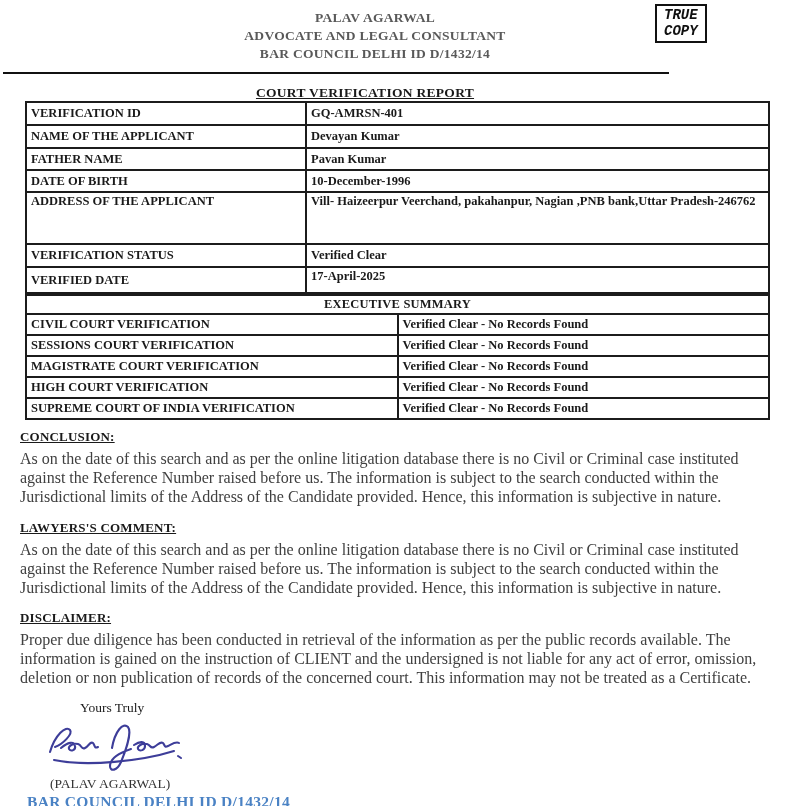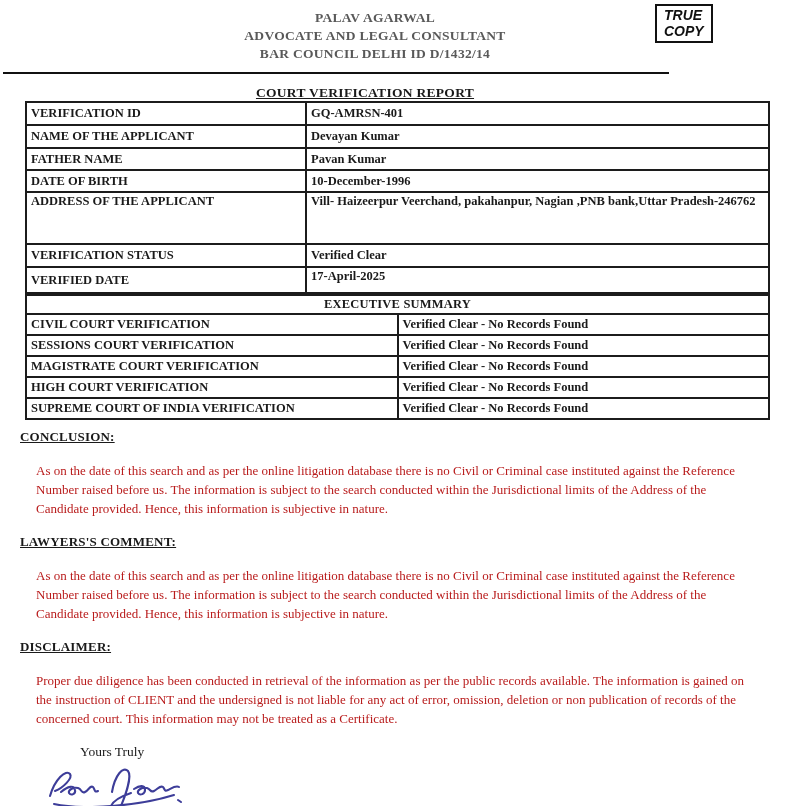--- a/index.html
+++ b/index.html
@@ -22,21 +22,21 @@
     font-weight: bold;
     font-size: 13.5px;
     line-height: 18px;
     letter-spacing: 0.3px;
   }
   .true-copy {
     position: absolute;
     top: 4px; left: 655px;
     border: 2px solid #111;
     padding: 1px 7px 2px 7px;
-    font-family: Liberation Sans, sans-serif;
+    font-family: Liberation Mono, monospace;
     font-style: italic;
     font-weight: bold;
     font-size: 14px;
     color: #111;
     background: #fff;
   }
   .top-rule {
     border: none;
     border-top: 2.5px solid #111;
     margin: 9px 3px 0 3px;
@@ -91,24 +91,24 @@
   .sec-comment { margin-top: 14px; }
   .sec-disclaimer { margin-top: 13px; }
   .section h3 {
     margin: 0 0 4px 0;
     font-size: 13px;
     font-weight: bold;
     text-decoration: underline;
     letter-spacing: 0.2px;
   }
   .section p {
-    margin: 16px;
-    font-size: 13px;
+    margin: 0;
+    font-size: 16px;
     line-height: 19px;
-    color: #b91c1c;
+    color: #404040;
   }
 
   
   .closing {
     margin: 13px 0 0 80px;
     font-size: 13.5px;
   }
   .signature {
     margin: 2px 0 0 42px;
     width: 160px; height: 56px;

